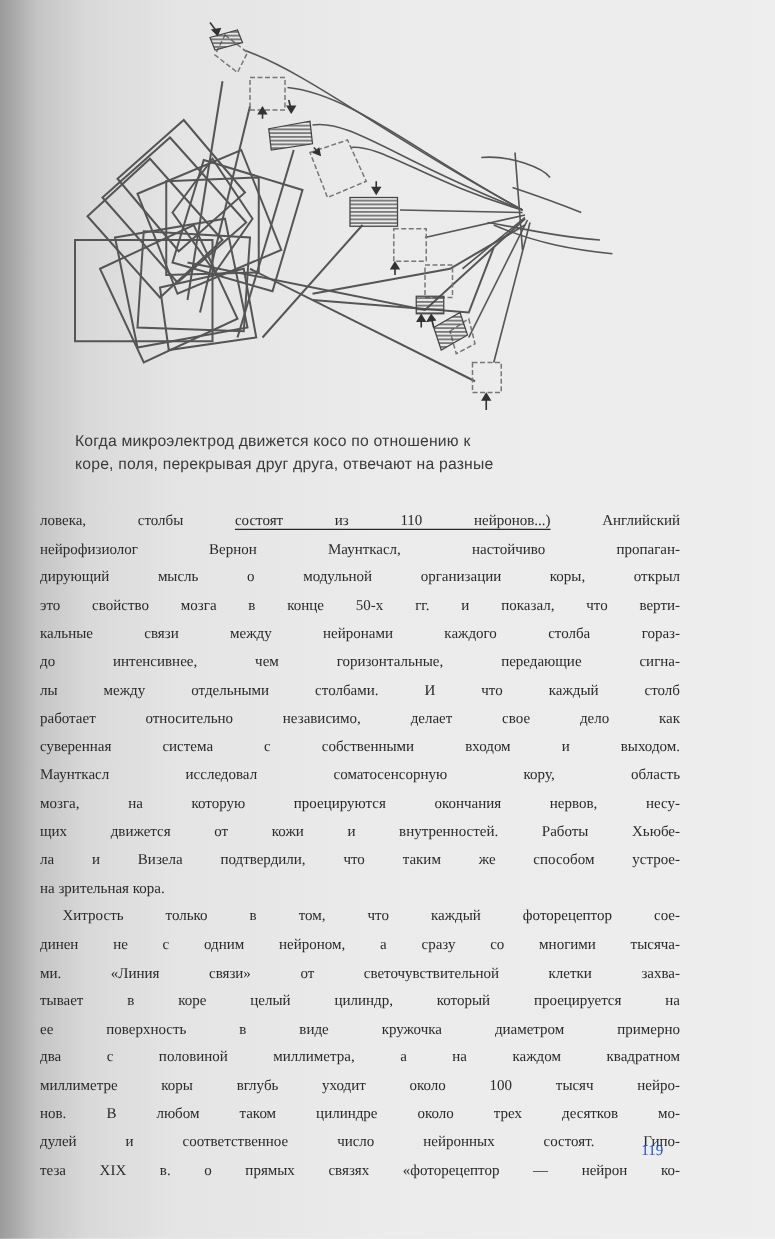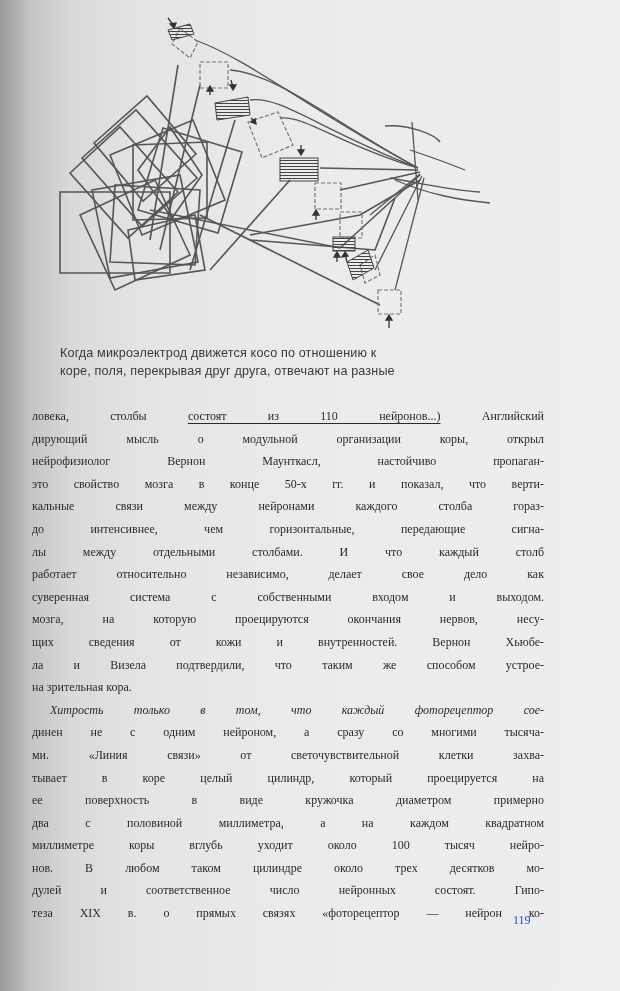--- a/index.html
+++ b/index.html
@@ -19,21 +19,21 @@
       font-size: 12.6px; line-height: 18px; color: #3a3a3a;
       letter-spacing: 0.15px;
     }
     .caption div { white-space: nowrap; }
     .body-text {
       position: absolute; left: 32px; top: 405px; width: 512px;
       font-size: 12px; line-height: 22.6px; color: #2a2a2a;
     }
     .line { white-space: nowrap; text-align: justify; text-align-last: justify; height: 22.6px; }
     .line.last { text-align-last: left; }
-    .line.indent { padding-left: 18px; font-style: italic; }
+    .line.indent { padding-left: 18px; }
     .underline { text-decoration: underline; text-underline-offset: 3px; }
     .page-number {
       position: absolute; left: 513px; top: 913px;
       font-size: 12px; color: #1d4ed8;
     }
   </style>
 </head>
 <body>
 
 <div class="page">
@@ -129,30 +129,31 @@
     </svg>
   </div>
 
   <div class="caption">
     <div>Когда микроэлектрод движется косо по отношению к</div>
     <div>коре, поля, перекрывая друг друга, отвечают на разные</div>
   </div>
 
   <div class="body-text">
     <div class="line"><span>ловека, столбы </span><span class="underline">состоят из 110 нейронов...)</span><span> Английский</span></div>
+    <div class="line">нейрофизиолог Вернон Маунткасл, настойчиво пропаган-</div>
     <div class="line">дирующий мысль о модульной организации коры, открыл</div>
-    <div class="line">нейрофизиолог Вернон Маунткасл, настойчиво пропаган-</div>
     <div class="line">это свойство мозга в конце 50-х гг. и показал, что верти-</div>
     <div class="line">кальные связи между нейронами каждого столба гораз-</div>
     <div class="line">до интенсивнее, чем горизонтальные, передающие сигна-</div>
     <div class="line">лы между отдельными столбами. И что каждый столб</div>
     <div class="line">работает относительно независимо, делает свое дело как</div>
     <div class="line">суверенная система с собственными входом и выходом.</div>
+    <div class="line">Маунткасл исследовал соматосенсорную кору, область</div>
     <div class="line">мозга, на которую проецируются окончания нервов, несу-</div>
-    <div class="line">щих сведения от кожи и внутренностей. Вернон Хьюбе-</div>
+    <div class="line">щих движется от кожи и внутренностей. Работы Хьюбе-</div>
     <div class="line">ла и Визела подтвердили, что таким же способом устрое-</div>
     <div class="line last">на зрительная кора.</div>
 
     <div class="line indent">Хитрость только в том, что каждый фоторецептор сое-</div>
     <div class="line">динен не с одним нейроном, а сразу со многими тысяча-</div>
     <div class="line">ми. «Линия связи» от светочувствительной клетки захва-</div>
     <div class="line">тывает в коре целый цилиндр, который проецируется на</div>
     <div class="line">ее поверхность в виде кружочка диаметром примерно</div>
     <div class="line">два с половиной миллиметра, а на каждом квадратном</div>
     <div class="line">миллиметре коры вглубь уходит около 100 тысяч нейро-</div>

